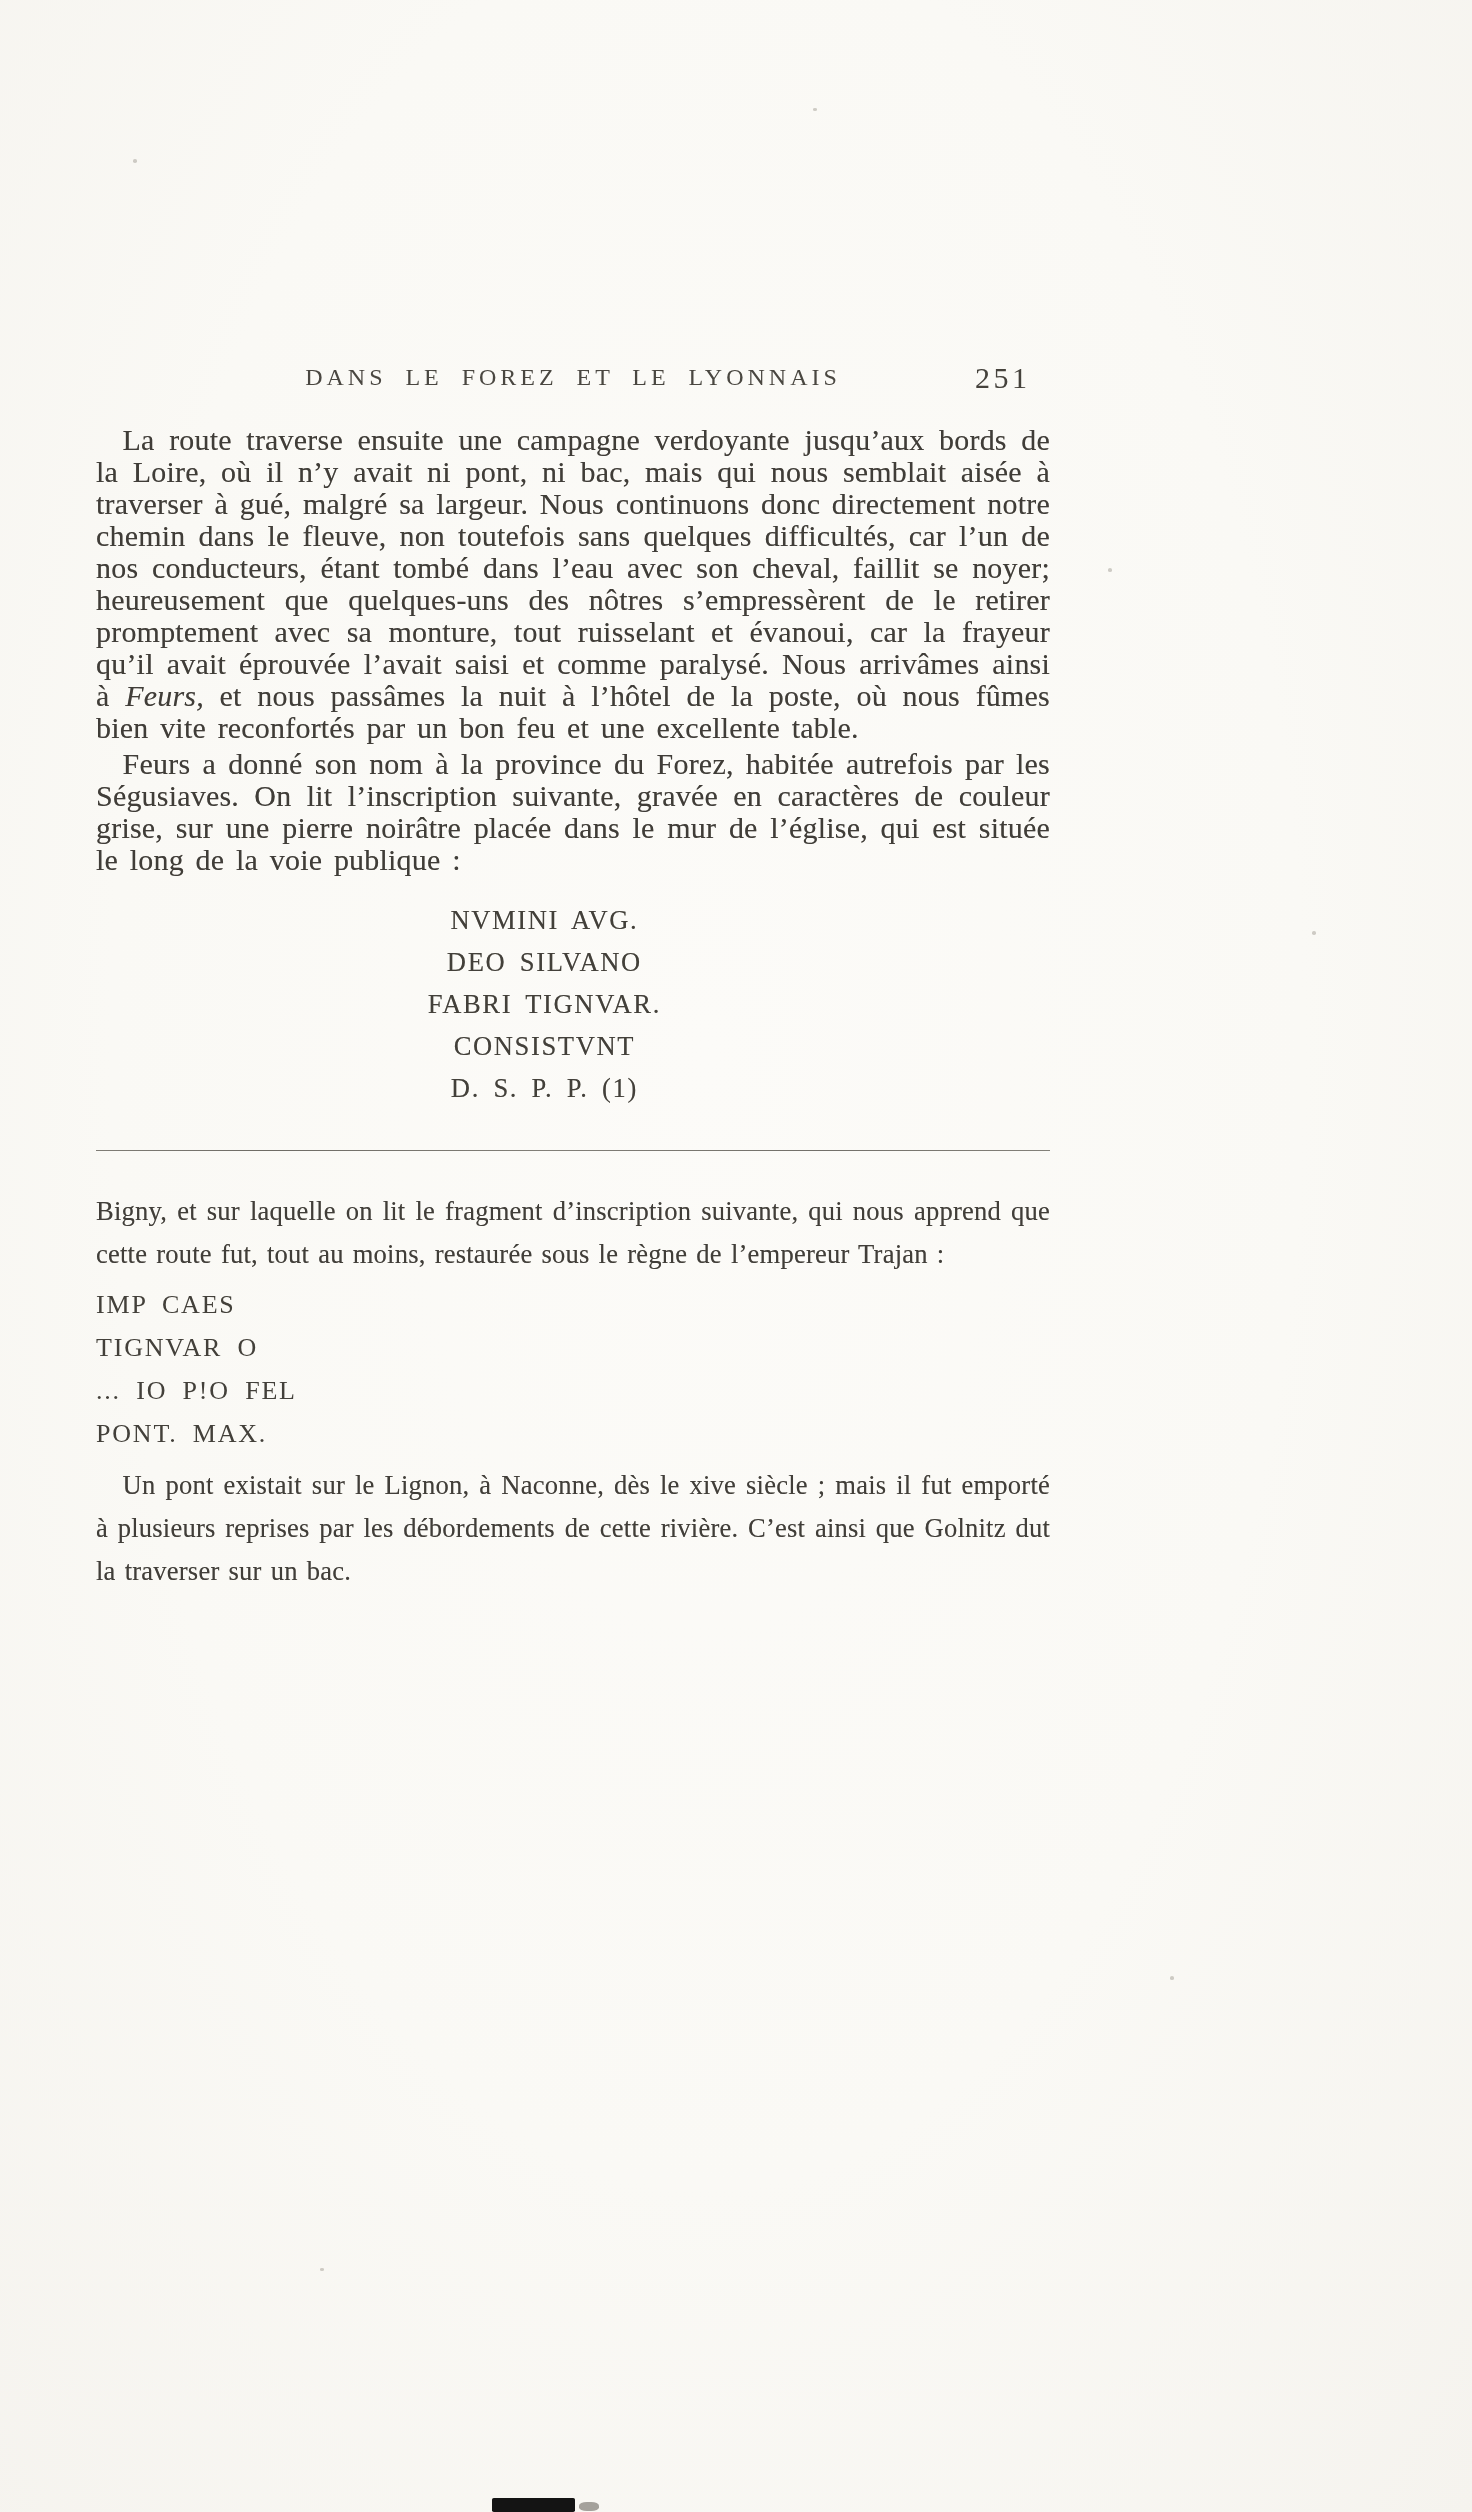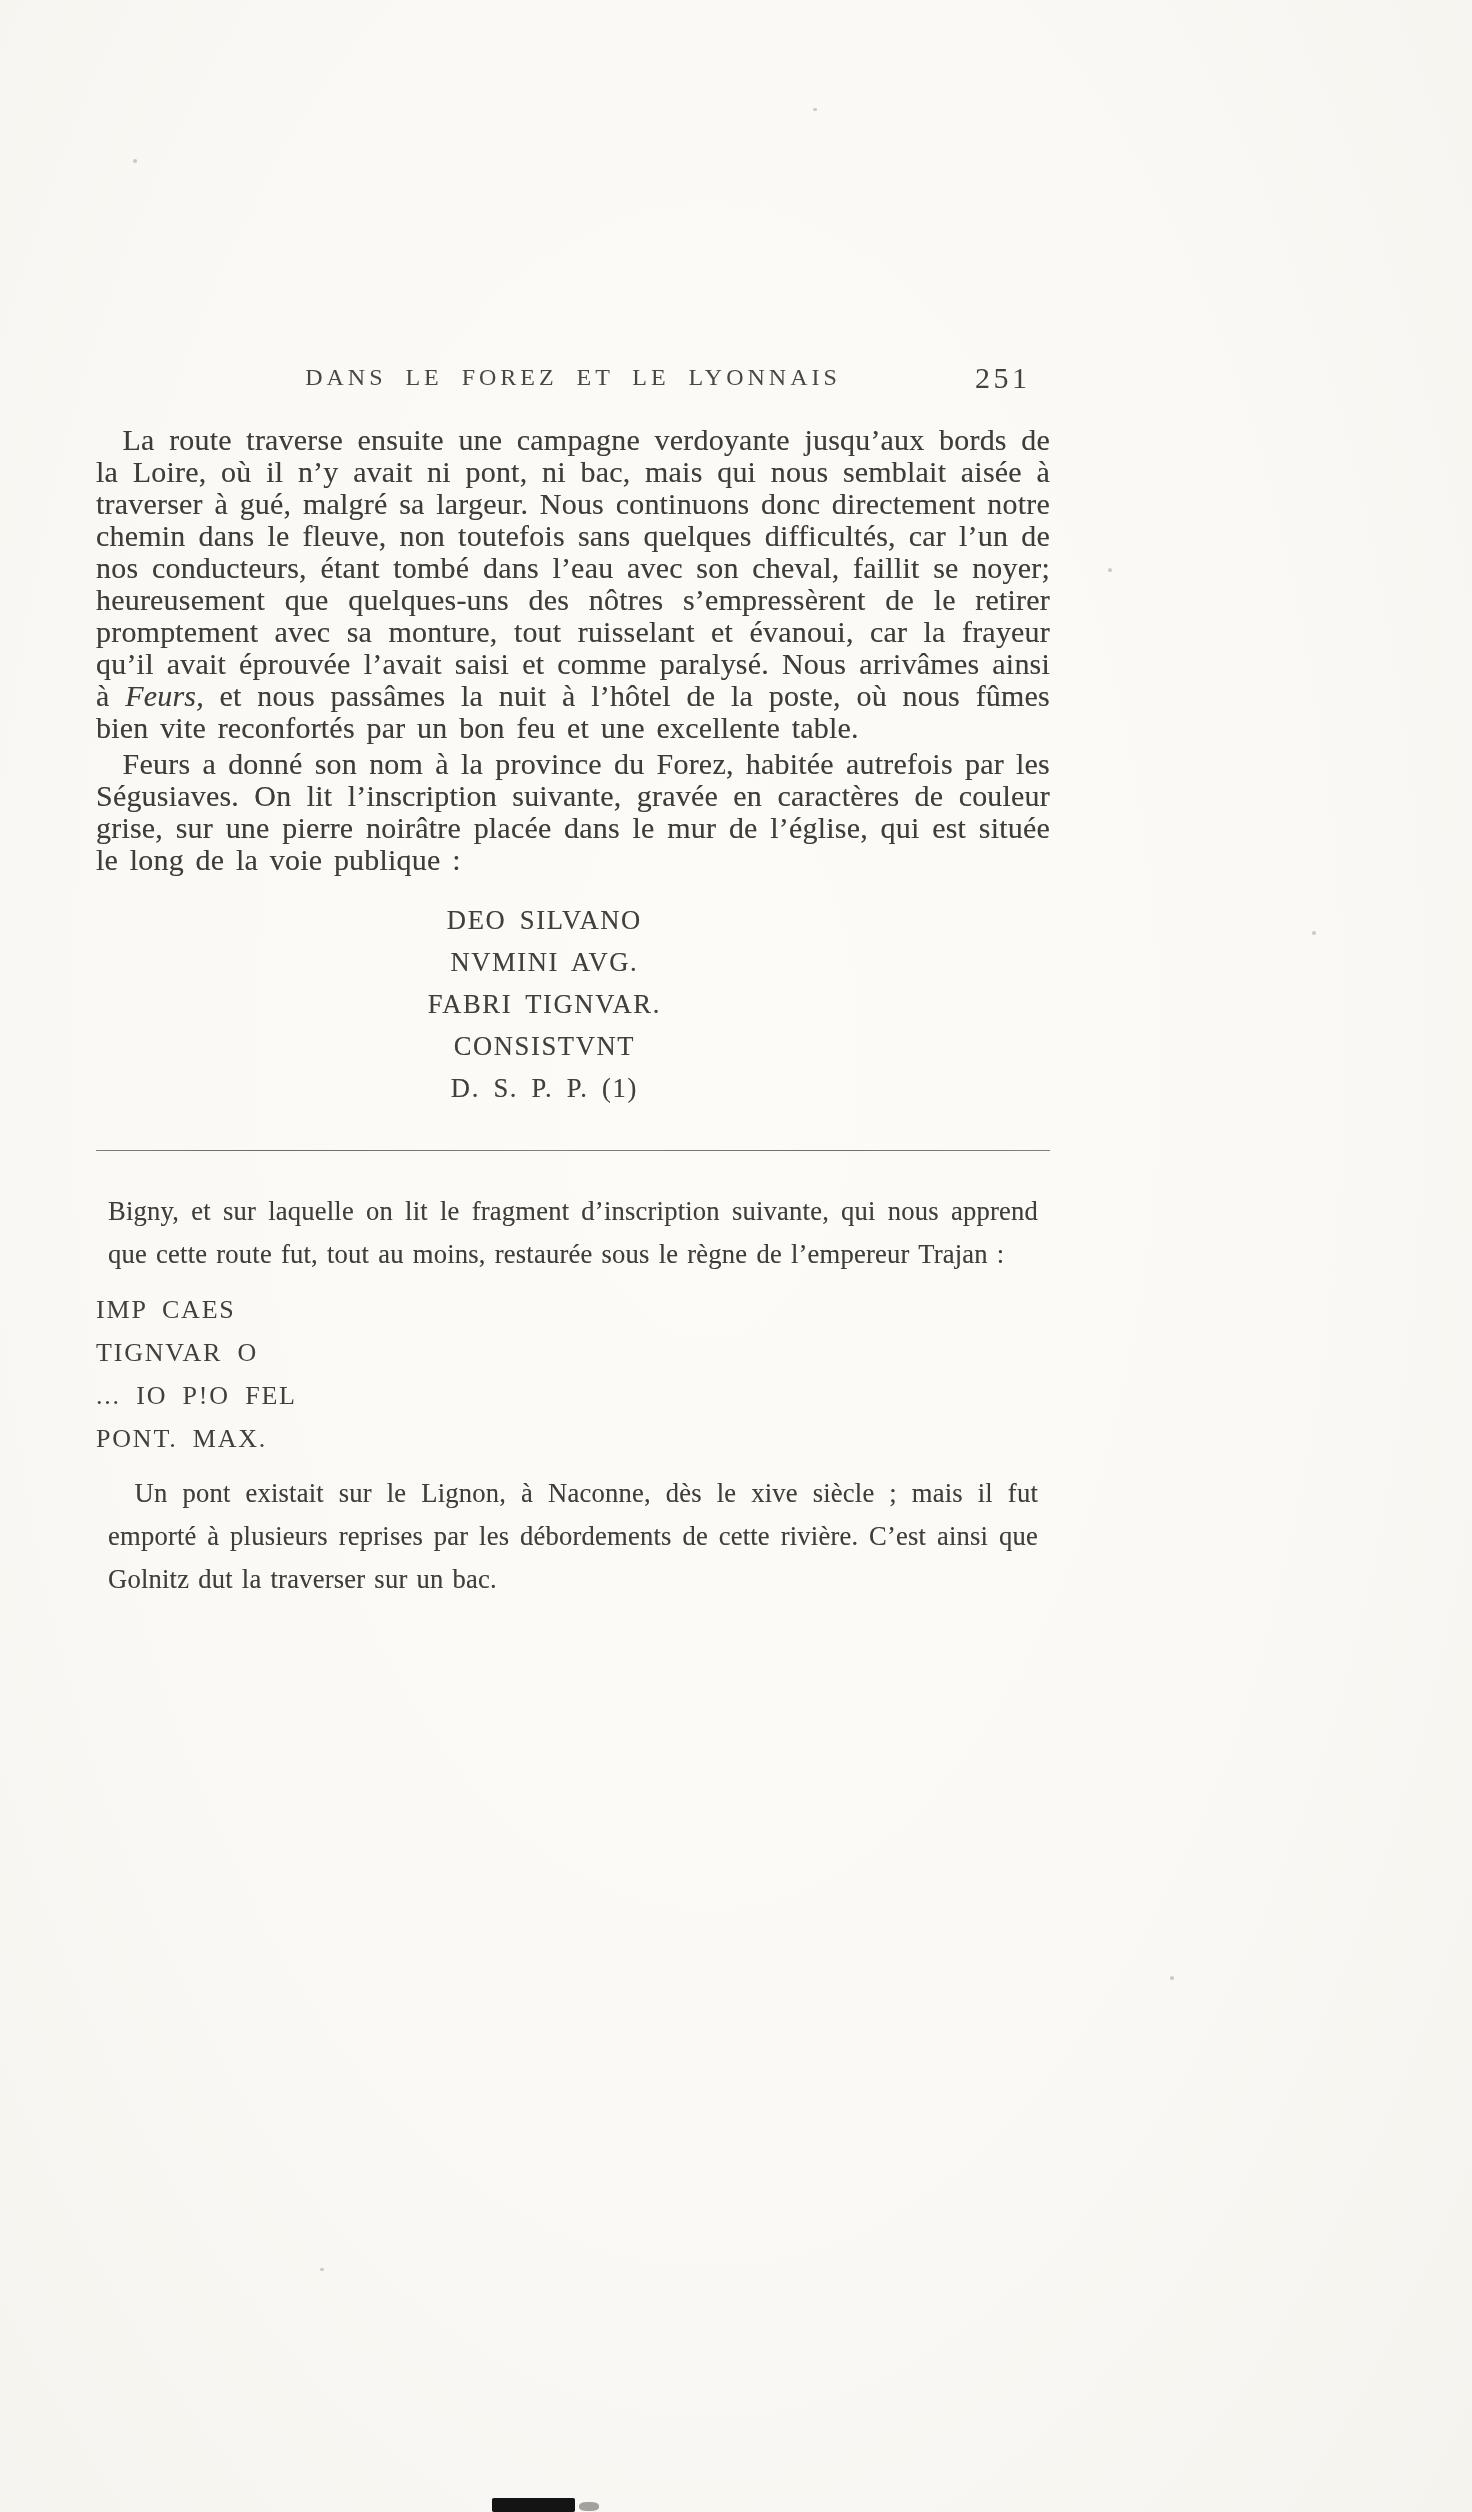--- a/index.html
+++ b/index.html
@@ -75,21 +75,21 @@
   .footnote-rule {
     border: none;
     height: 1.8px;
     width: 100%;
     margin: 41px 0 39px 0;
     background: linear-gradient(90deg, #6a675f 0%, #55524b 18%, #6c6961 47%, #5a5750 76%, #6e6b63 100%);
     opacity: 0.85;
   }
   
   .fn-para {
-    margin: 12px;
+    margin: 0;
     font-size: 26.6px;
     line-height: 43px;
     text-align: justify;
     word-spacing: 2.2px;
     letter-spacing: 0.2px;
     color: #413e39;
     text-shadow: 0 0 0.4px rgba(62,59,53,0.4);
   }
   .fn-inscription {
     width: 84%;
@@ -146,22 +146,22 @@
     <div class="running-header">
       <span class="header-title">DANS LE FOREZ ET LE LYONNAIS</span>
       <span class="page-number">251</span>
     </div>
 
     <p class="body-para indent"><span>La route traverse ensuite une campagne verdoyante jusqu’aux bords de la Loire, où il n’y avait ni pont, ni bac, mais qui nous semblait aisée à traverser à gué, malgré sa largeur. Nous continuons donc directement notre chemin dans le fleuve, non toutefois sans quelques difficultés, car l’un de nos conducteurs, étant tombé dans l’eau avec son cheval, faillit se noyer; heureusement que quelques-uns des nôtres s’empressèrent de le retirer promptement avec sa monture, tout ruisselant et évanoui, car la frayeur qu’il avait éprouvée l’avait saisi et comme paralysé. Nous arrivâmes ainsi à </span><i class="italic-text">Feurs,</i><span> et nous passâmes la nuit à l’hôtel de la poste, où nous fûmes bien vite reconfortés par un bon feu et une excellente table.</span></p>
 
     <p class="body-para indent">Feurs a donné son nom à la province du Forez, habitée autrefois par les Ségusiaves. On lit l’inscription suivante, gravée en caractères de couleur grise, sur une pierre noirâtre placée dans le mur de l’église, qui est située le long de la voie publique :</p>
 
     <div class="inscription">
+      <div class="insc-line">NVMINI AVG.</div>
       <div class="insc-line">DEO SILVANO</div>
-      <div class="insc-line">NVMINI AVG.</div>
       <div class="insc-line">FABRI TIGNVAR.</div>
       <div class="insc-line">CONSISTVNT</div>
       <div class="insc-line">D. S. P. P. (1)</div>
     </div>
 
     <hr class="footnote-rule">
 
     <div class="footnote">
 
       <p class="fn-para">Bigny, et sur laquelle on lit le fragment d’inscription suivante, qui nous apprend que cette route fut, tout au moins, restaurée sous le règne de l’empereur Trajan :</p>

